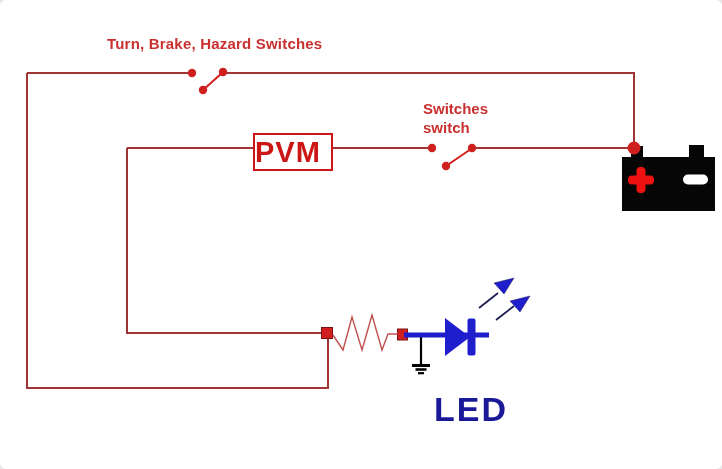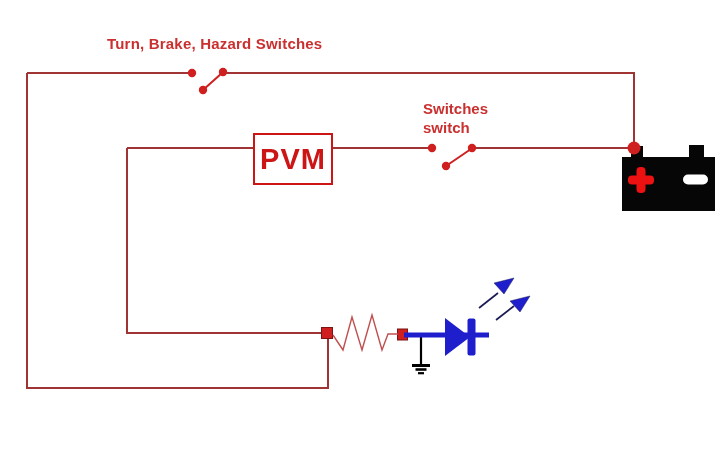--- a/index.html
+++ b/index.html
@@ -11,44 +11,44 @@
     --battery-black:#060606;
     --resistor-red:#c05050;
     --led-blue:#1e1ecd;
     --led-label-blue:#1a1a99;
     --arrow-navy:#1c1c55;
     --bg:#ffffff;
   }
   html,body{margin:0;padding:0;background:#e8e8e8;}
   .canvas{
     position:relative;width:722px;height:469px;background:var(--bg);
-    font-family:"Liberation Sans",sans-serif;overflow:hidden;
+    font-family:"Liberation Sans",sans-serif;overflow:hidden;border-radius:6px;
   }
   .schematic-svg{position:absolute;left:0;top:0;}
   .wire{stroke:var(--wire-red);stroke-width:2;fill:none;}
   .blade{stroke:var(--bright-red);stroke-width:2;fill:none;}
   .contact{fill:var(--bright-red);}
   .junction-square{fill:var(--bright-red);stroke:#7c1212;stroke-width:1;}
   .resistor{stroke:var(--resistor-red);stroke-width:1.4;fill:none;stroke-linejoin:miter;}
   .led-lead{stroke:var(--led-blue);stroke-width:5;}
   .led-fill{fill:var(--led-blue);}
   .arrow-shaft{stroke:var(--arrow-navy);stroke-width:1.7;}
   .arrow-head{fill:var(--led-blue);stroke:var(--arrow-navy);stroke-width:0.5;}
   .gnd{stroke:#000;fill:none;}
   .batt-body{fill:var(--battery-black);}
   .batt-plus{fill:var(--battery-plus-red);}
   .batt-minus{fill:#ffffff;}
   .label{position:absolute;font-weight:bold;white-space:nowrap;}
   .turn-label{left:107px;top:35px;font-size:15px;color:var(--label-red);letter-spacing:0.2px;}
   .headlight-label{left:423px;top:99px;font-size:15px;color:var(--label-red);line-height:19px;}
   .headlight-label span{display:block;}
   .pvm-box{
-    position:absolute;left:253px;top:133px;width:80px;height:52px;
+    position:absolute;left:253px;top:133px;width:80px;height:38px;
     border:2px solid var(--pvm-red);background:var(--bg);box-sizing:border-box;
-    display:flex;align-items:center;justify-content:center;
+    display:flex;align-items:center;
   }
   .pvm-box span{font-size:29px;font-weight:bold;color:var(--pvm-red);letter-spacing:1px;line-height:1;}
   .led-label{left:434px;top:390px;font-size:34px;color:var(--led-label-blue);letter-spacing:2px;}
 </style>
 </head>
 <body>
 
 <div class="canvas">
 
   <svg class="schematic-svg" width="722" height="469" viewBox="0 0 722 469">
@@ -119,13 +119,14 @@
 
   <div class="label headlight-label">
     <span>Switches</span>
     <span>switch</span>
   </div>
 
   <div class="pvm-box">
     <span>PVM</span>
   </div>
 
+  <div class="label led-label">LED</div>
 </div>
 
 </body></html>

